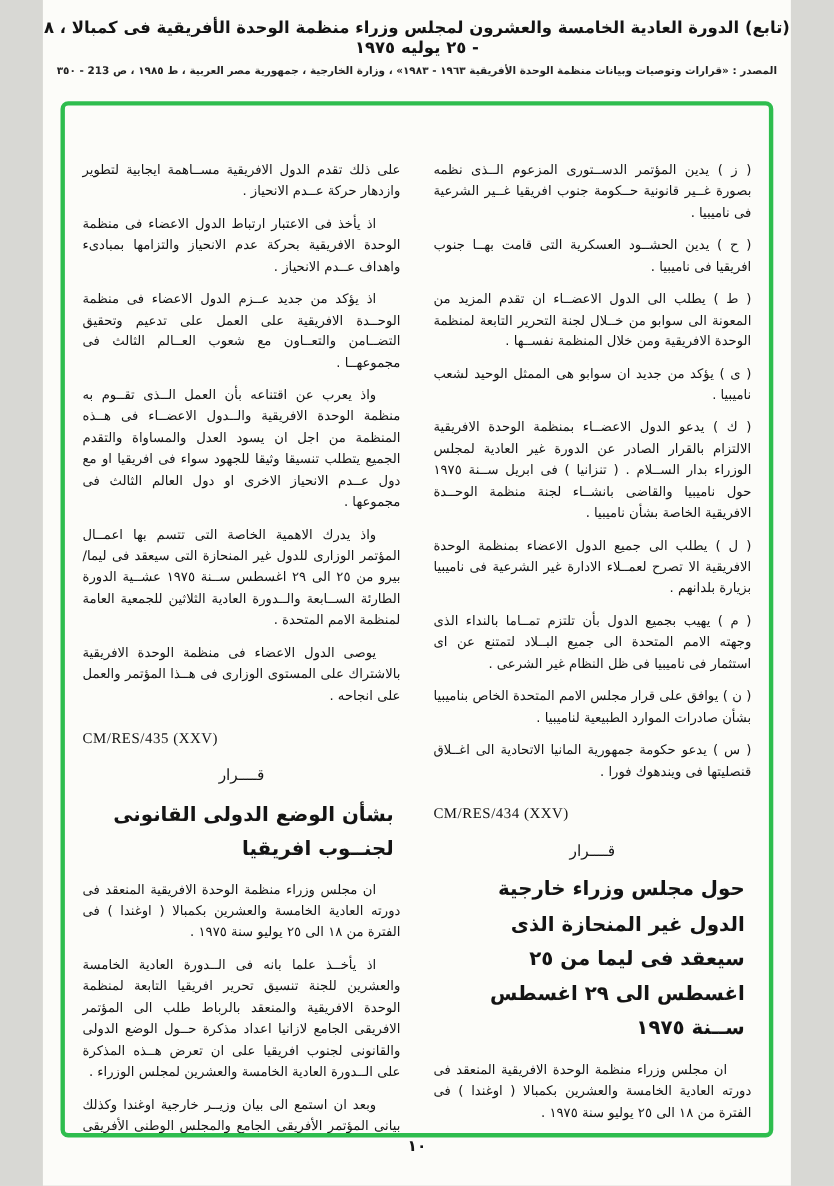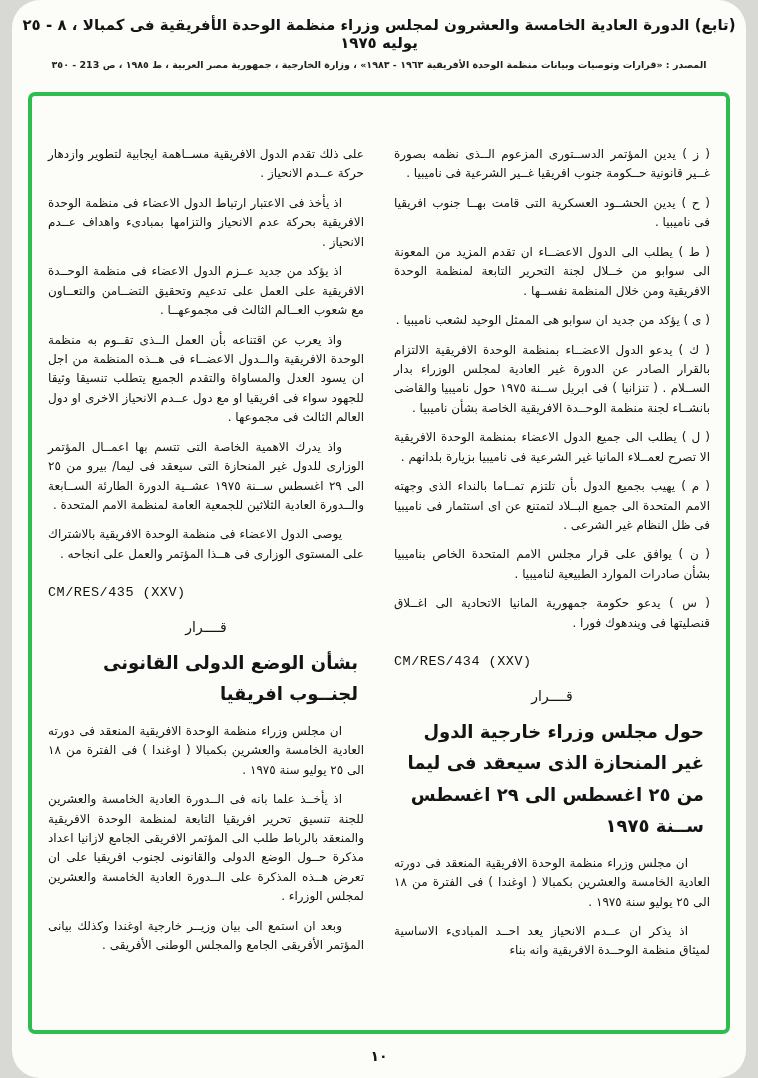--- a/index.html
+++ b/index.html
@@ -2,28 +2,27 @@
 <html lang="ar"><head>
 <meta charset="utf-8">
 <style>
   html, body {
     margin: 0;
     padding: 0;
     background: #d8d8d4;
   }
   .page {
     position: relative;
-    width: 734px;
+    width: 680px;
     height: 1078px;
     margin: 0 auto;
     background: #fcfcf9;
     font-family: "DejaVu Sans", sans-serif;
     color: #141414;
     overflow: hidden;
-    border-radius: 28px;
   }
   .header {
     direction: rtl;
     text-align: center;
     padding-top: 16px;
   }
   .header-title {
     font-size: 15px;
     font-weight: 700;
     letter-spacing: 0.2px;
@@ -64,42 +63,42 @@
   }
   .para {
     margin: 0 0 10px 0;
   }
   .para.indent {
     text-indent: 22px;
   }
   .res-ref {
     direction: ltr;
     text-align: left;
-    font-family: Liberation Mono, monospace;
+    font-family: Liberation Serif, serif;
     font-size: 13.5px;
     letter-spacing: 0.5px;
     margin: 18px 0 12px 0;
     color: #111;
   }
   .res-title {
     text-align: center;
     font-weight: 400;
     font-size: 14px;
     margin: 4px 0 8px 0;
   }
   .res-sub {
     text-align: right;
     font-weight: 700;
     font-size: 18px;
     line-height: 1.75;
     margin: 0 6px 12px 6px;
   }
   .page-num {
     position: absolute;
-    bottom: 14px;
+    bottom: 28px;
     left: 0;
     right: 0;
     text-align: center;
     font-size: 14px;
     font-weight: 700;
   }
 </style>
 </head>
 <body>
 
@@ -112,21 +111,21 @@
 
   <div class="frame" style="border-color: rgb(46, 189, 78);">
     <div class="cols">
 
       <div class="col">
         <p class="para">( ز ) يدين المؤتمر الدســتورى المزعوم الــذى نظمه بصورة غــير قانونية حــكومة جنوب افريقيا غــير الشرعية فى ناميبيا .</p>
         <p class="para">( ح ) يدين الحشــود العسكرية التى قامت بهــا جنوب افريقيا فى ناميبيا .</p>
         <p class="para">( ط ) يطلب الى الدول الاعضــاء ان تقدم المزيد من المعونة الى سوابو من خــلال لجنة التحرير التابعة لمنظمة الوحدة الافريقية ومن خلال المنظمة نفســها .</p>
         <p class="para">( ى ) يؤكد من جديد ان سوابو هى الممثل الوحيد لشعب ناميبيا .</p>
         <p class="para">( ك ) يدعو الدول الاعضــاء بمنظمة الوحدة الافريقية الالتزام بالقرار الصادر عن الدورة غير العادية لمجلس الوزراء بدار الســلام . ( تنزانيا ) فى ابريل ســنة ١٩٧٥ حول ناميبيا والقاضى بانشــاء لجنة منظمة الوحــدة الافريقية الخاصة بشأن ناميبيا .</p>
-        <p class="para">( ل ) يطلب الى جميع الدول الاعضاء بمنظمة الوحدة الافريقية الا تصرح لعمــلاء المانيا غير الشرعية فى ناميبيا بزيارة بلدانهم .</p>
+        <p class="para">( ل ) يطلب الى جميع الدول الاعضاء بمنظمة الوحدة الافريقية الا تصرح لعمــلاء الادارة غير الشرعية فى ناميبيا بزيارة بلدانهم .</p>
         <p class="para">( م ) يهيب بجميع الدول بأن تلتزم تمــاما بالنداء الذى وجهته الامم المتحدة الى جميع البــلاد لتمتنع عن اى استثمار فى ناميبيا فى ظل النظام غير الشرعى .</p>
         <p class="para">( ن ) يوافق على قرار مجلس الامم المتحدة الخاص بناميبيا بشأن صادرات الموارد الطبيعية لناميبيا .</p>
         <p class="para">( س ) يدعو حكومة جمهورية المانيا الاتحادية الى اغــلاق قنصليتها فى ويندهوك فورا .</p>
         <p class="res-ref">CM/RES/434 (XXV)</p>
         <h3 class="res-title">قــــرار</h3>
         <h4 class="res-sub">حول مجلس وزراء خارجية الدول غير المنحازة الذى سيعقد فى ليما من ٢٥ اغسطس الى ٢٩ اغسطس ســنة ١٩٧٥</h4>
         <p class="para indent">ان مجلس وزراء منظمة الوحدة الافريقية المنعقد فى دورته العادية الخامسة والعشرين بكمبالا ( اوغندا ) فى الفترة من ١٨ الى ٢٥ يوليو سنة ١٩٧٥ .</p>
         <p class="para indent">اذ يذكر ان عــدم الانحياز يعد احــد المبادىء الاساسية لميثاق منظمة الوحــدة الافريقية وانه بناء</p>
       </div>
 

